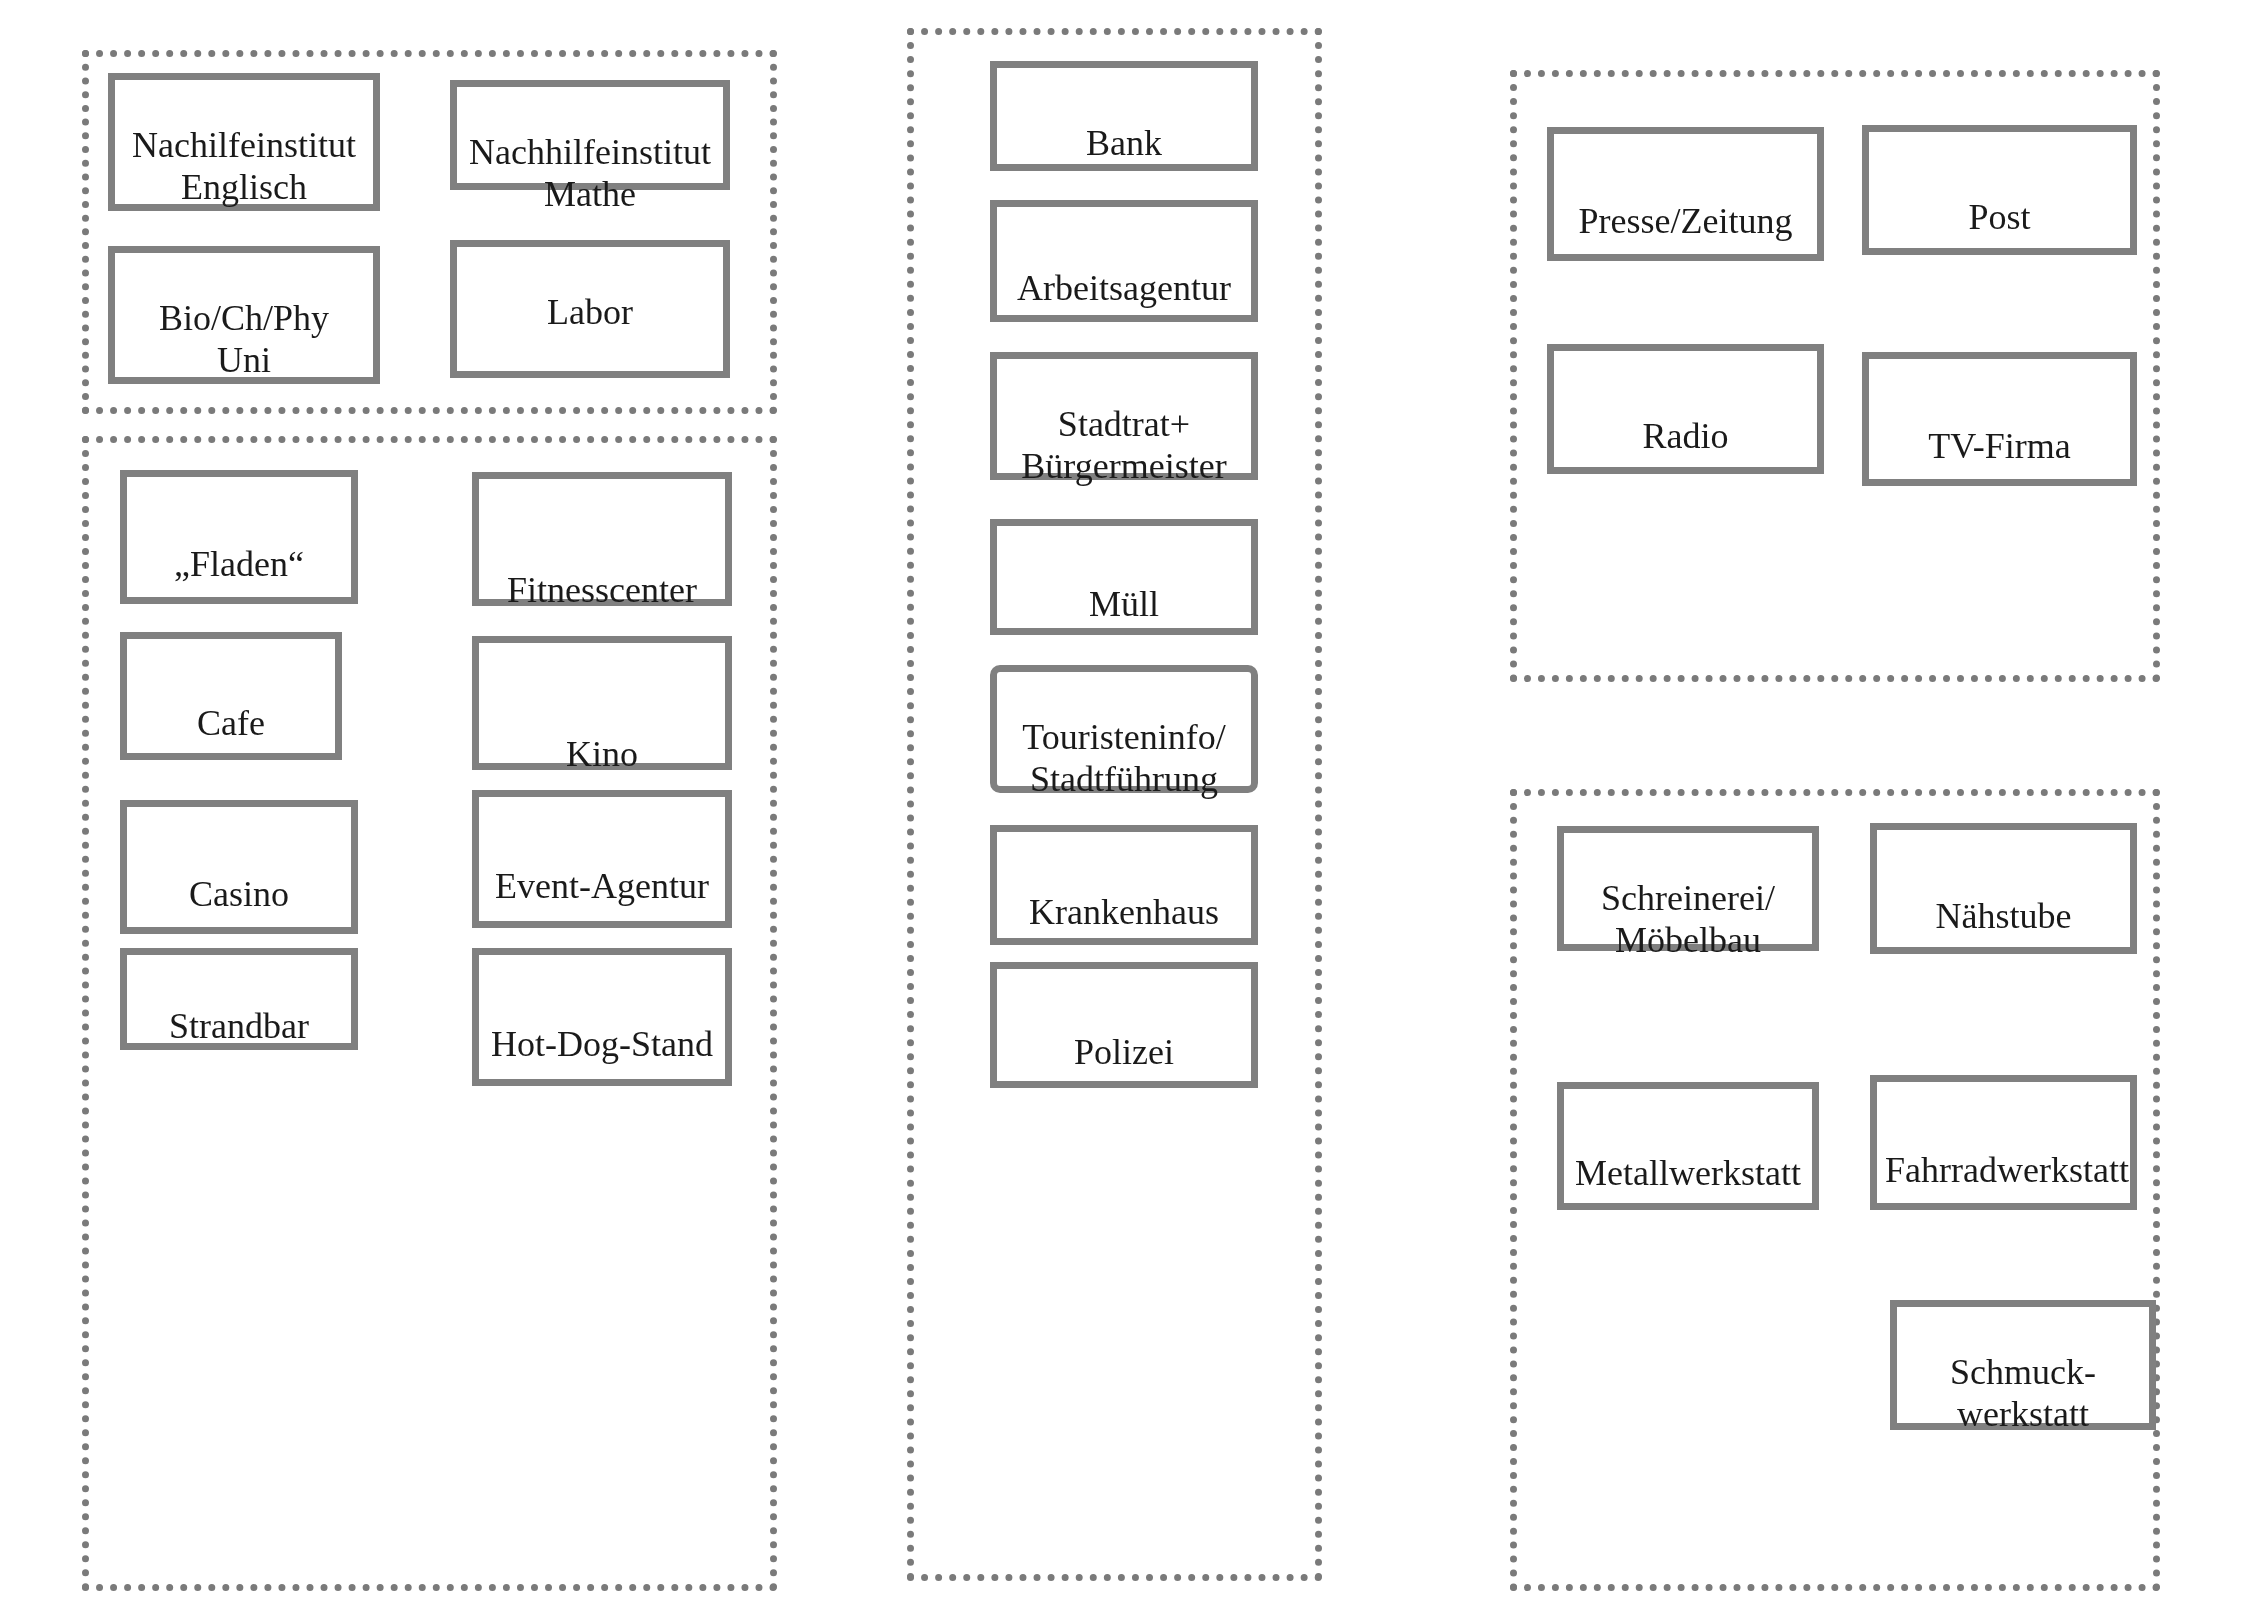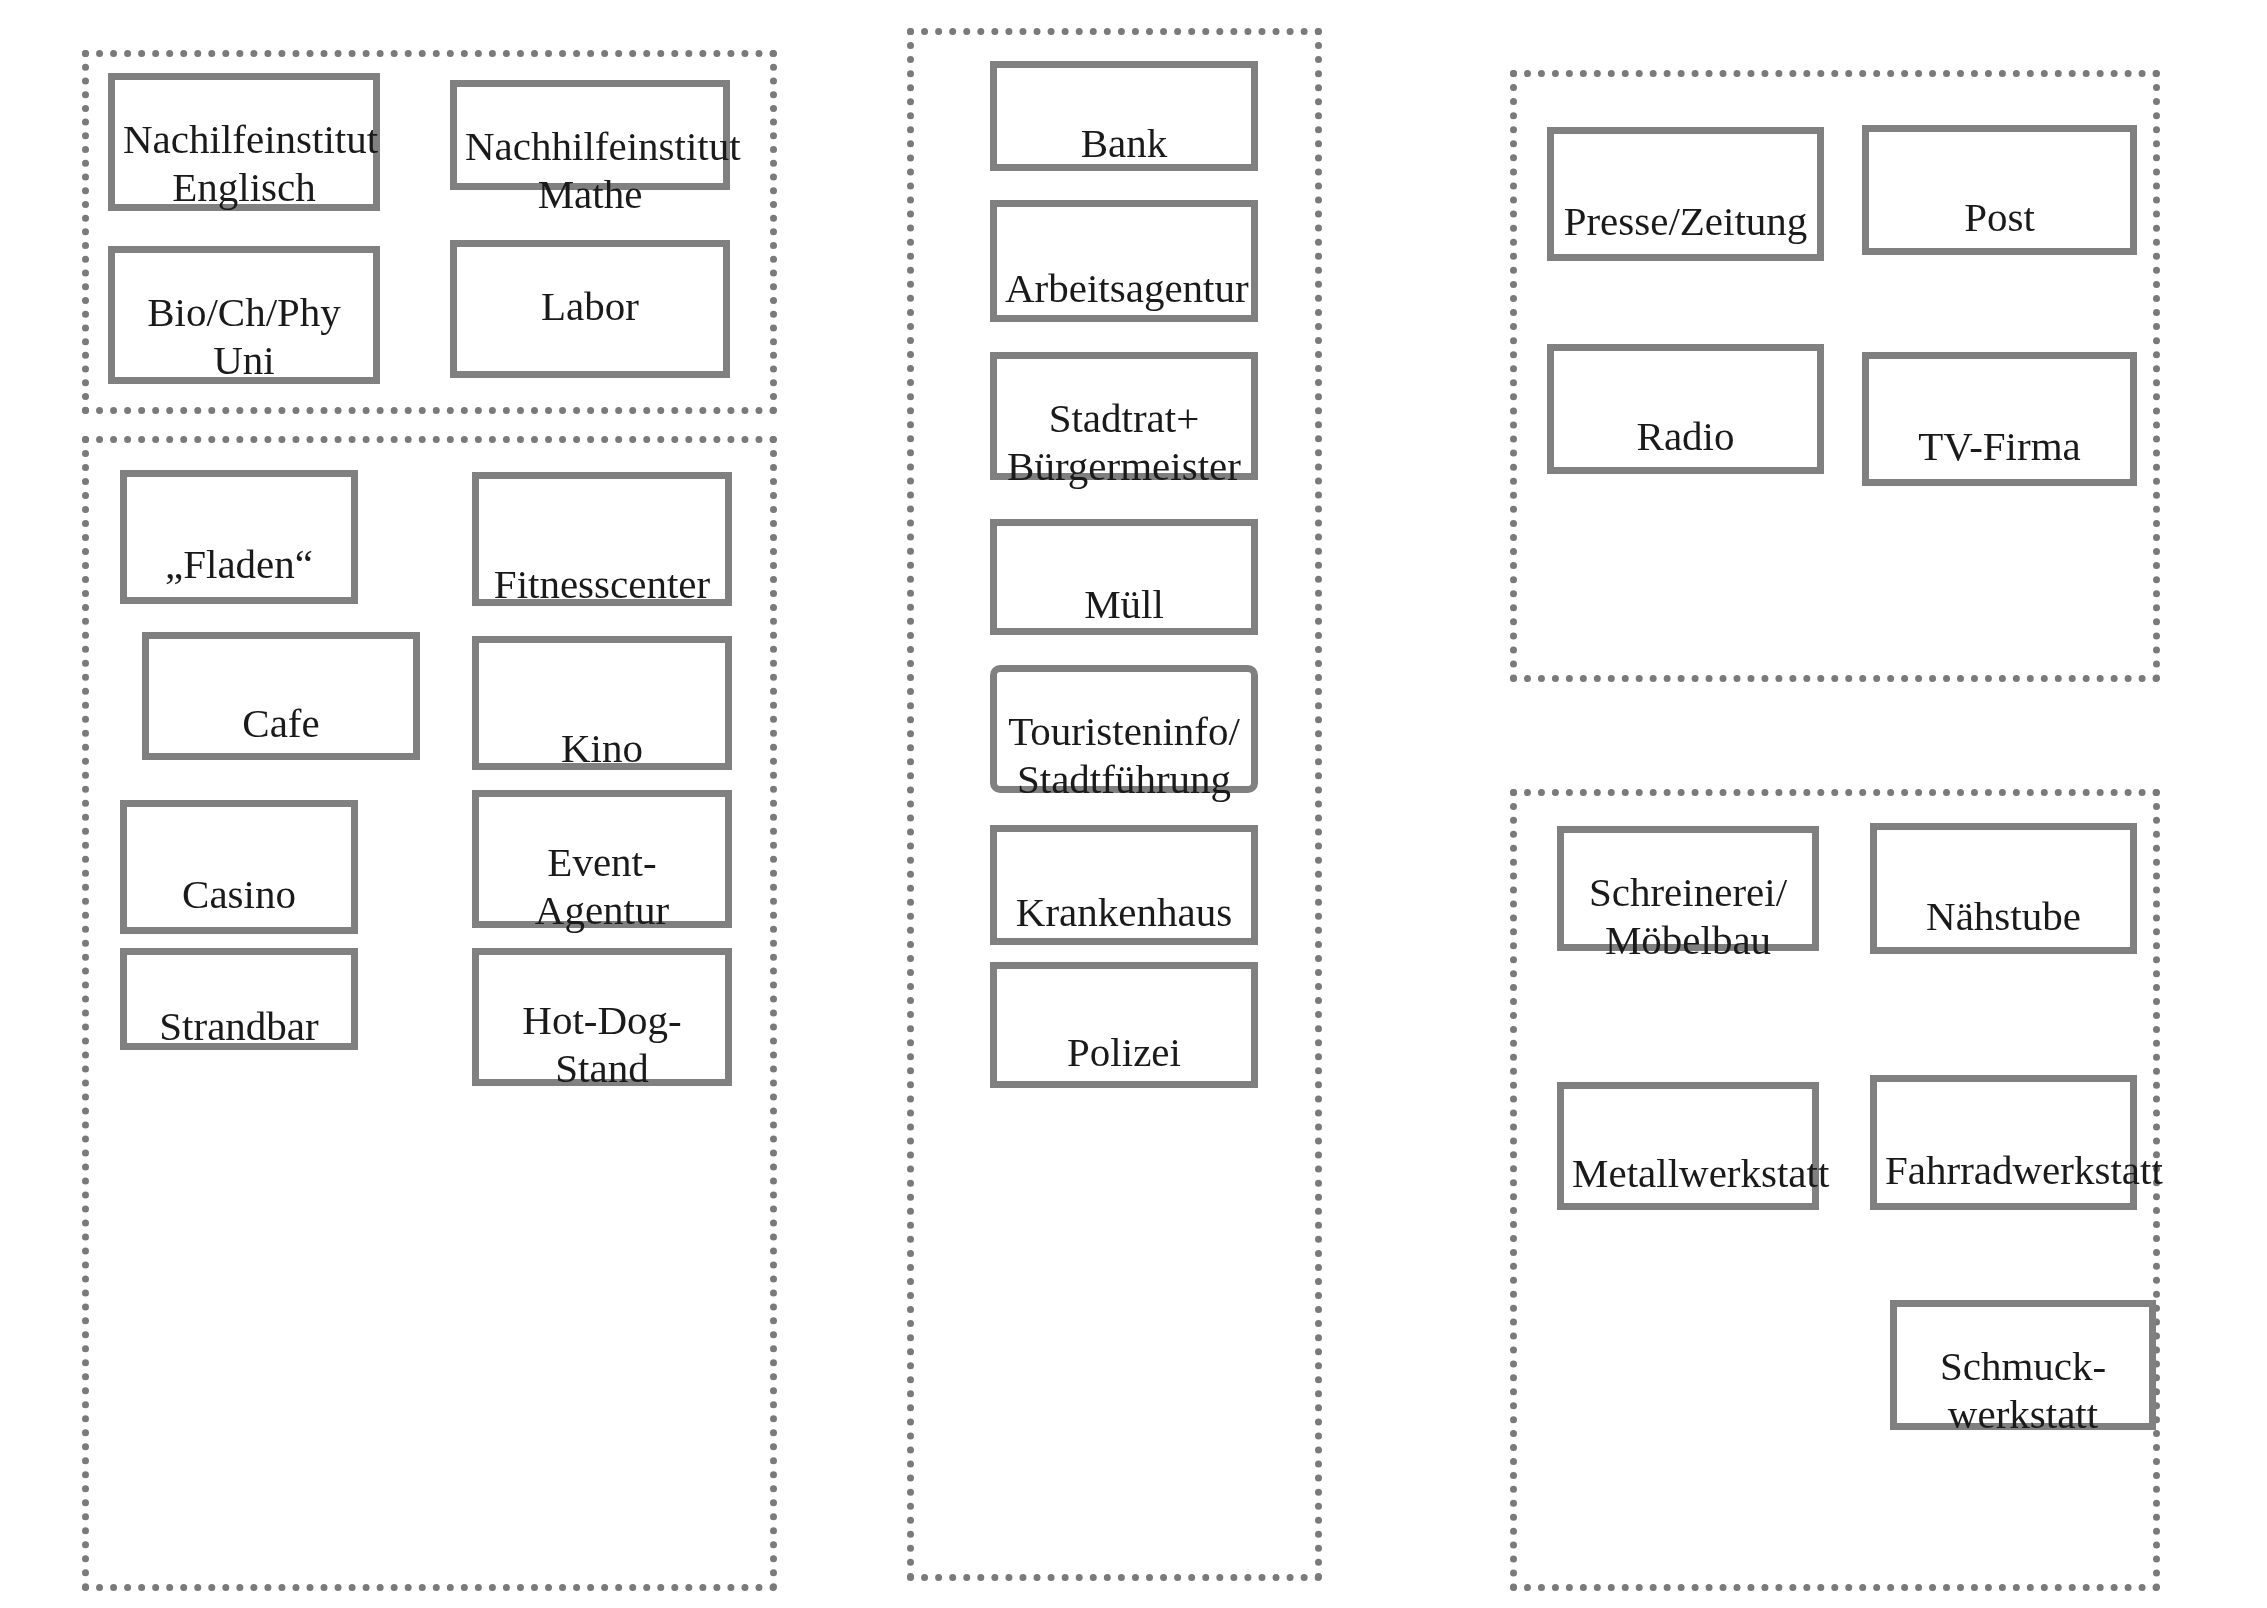--- a/index.html
+++ b/index.html
@@ -28,22 +28,22 @@
   .box {
     position: absolute;
     box-sizing: border-box;
     border: 7px solid #808080;
     background: #ffffff;
     display: flex;
     justify-content: center;
     text-align: center;
     line-height: 1.16;
     color: #1a1a1a;
-    font-size: 41px;
-    padding: 2px 8px;
+    font-size: 36px;
+    padding: 11px 8px;
   }
   .box .lbl {
     display: block;
     width: 100%;
     white-space: pre-line;
   }
   .v-upper  { align-items: flex-start; }
   .v-upper  .lbl { padding-top: 34px; }
   .v-lower  { align-items: center; }
   .v-lower  .lbl { padding-top: 56px; }
@@ -79,21 +79,21 @@
   <div class="group" style="left:82px; top:436px; width:695px; height:1155px;"></div>
 
   <div class="box v-lower" style="left:120px; top:470px; width:238px; height:134px;">
     <span class="lbl">„Fladen“</span>
   </div>
 
   <div class="box v-low2" style="left:472px; top:472px; width:260px; height:134px;">
     <span class="lbl">Fitnesscenter</span>
   </div>
 
-  <div class="box v-lower" style="left:120px; top:632px; width:278px; height:128px;margin-left:22px;">
+  <div class="box v-lower" style="left:120px; top:632px; width:222px; height:128px;">
     <span class="lbl">Cafe</span>
   </div>
 
   <div class="box v-low2" style="left:472px; top:636px; width:260px; height:134px;">
     <span class="lbl">Kino</span>
   </div>
 
   <div class="box v-lower" style="left:120px; top:800px; width:238px; height:134px;">
     <span class="lbl">Casino</span>
   </div>

